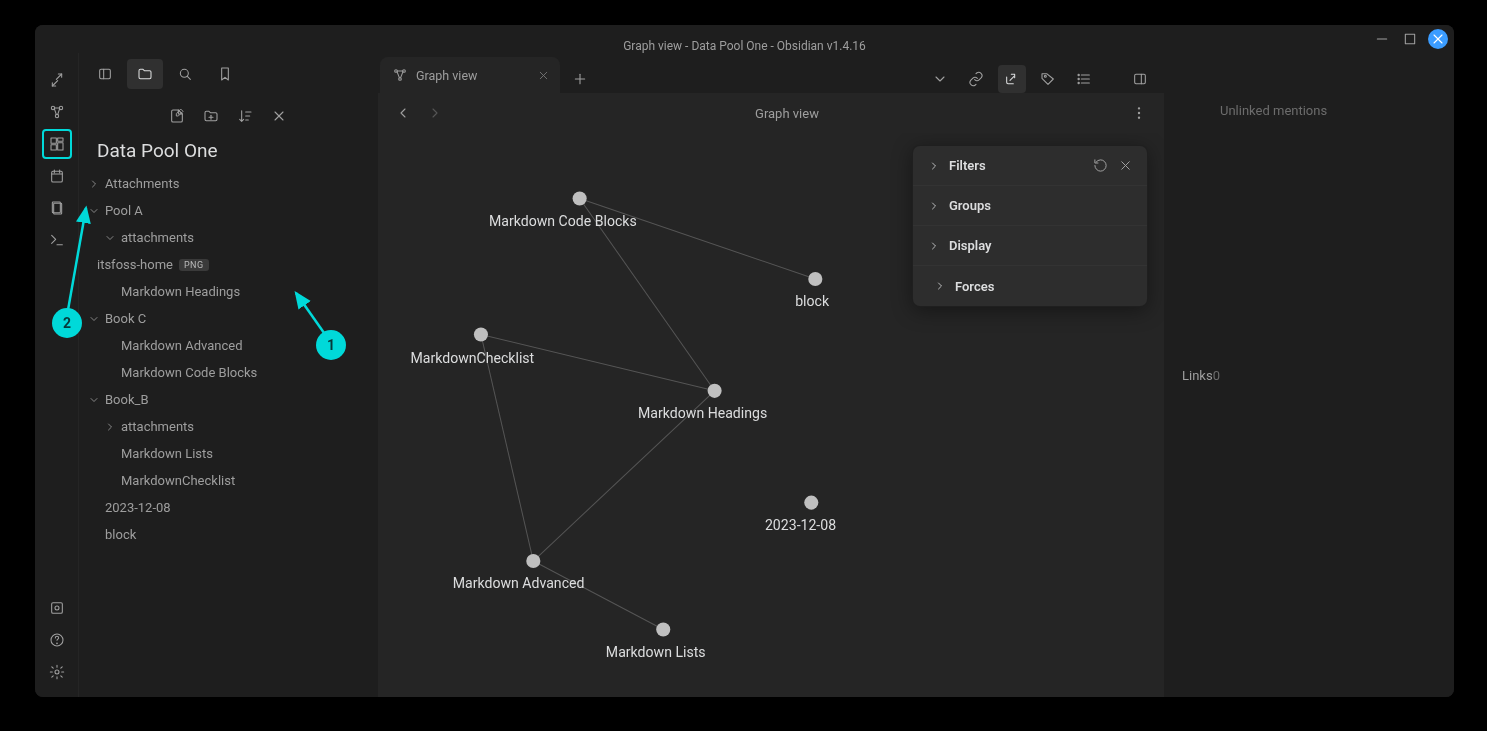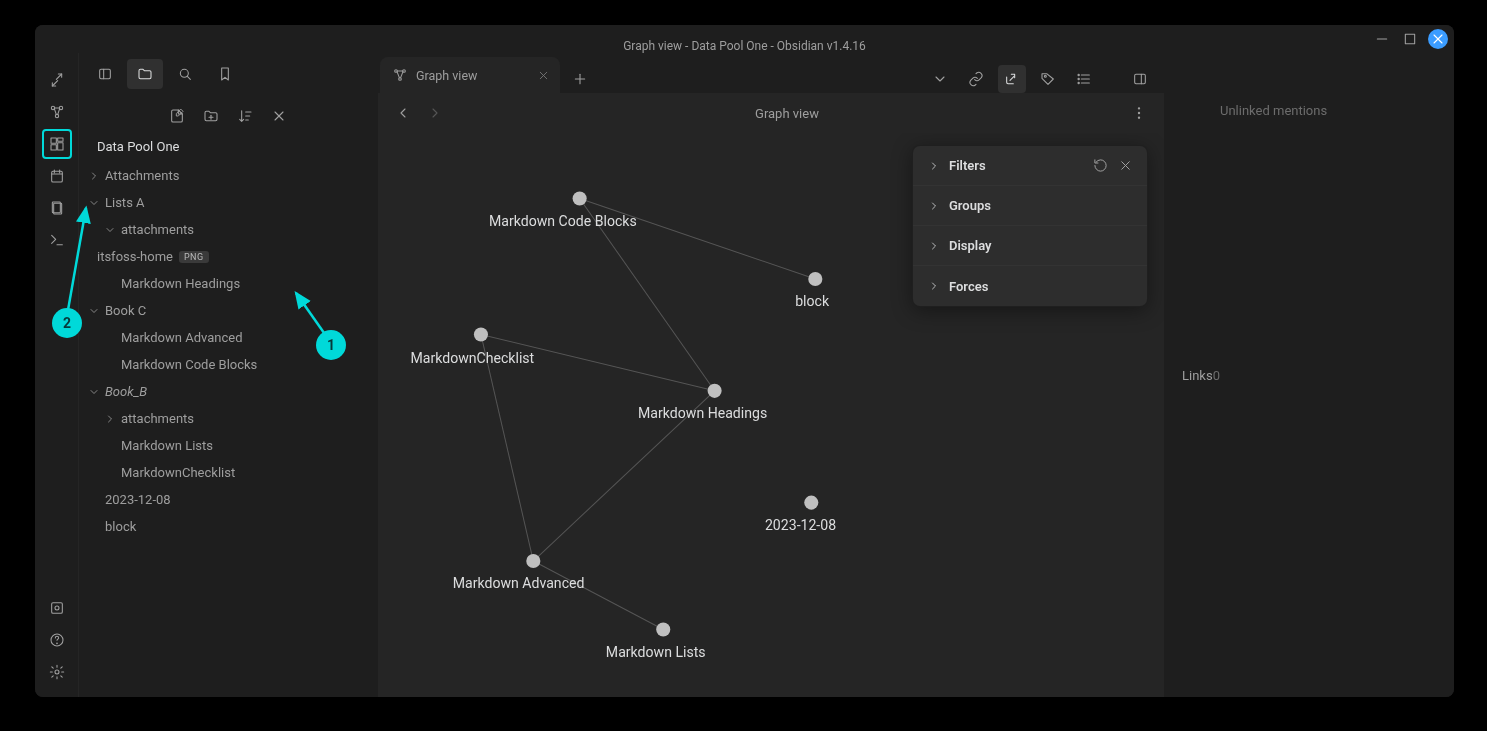--- a/index.html
+++ b/index.html
@@ -38,21 +38,21 @@
   .ribbon-icon{width:30px;height:30px;display:flex;align-items:center;justify-content:center;color:var(--icon);cursor:pointer;border-radius:4px;margin-bottom:2px;}
   .ribbon-icon.hl{border:2px solid var(--accent);border-radius:4px;}
   .ribbon-tab{width:36px;height:30px;display:flex;align-items:center;justify-content:center;color:var(--icon);cursor:pointer;border-radius:4px;}
   .ribbon-tab.active{background:var(--bg4);color:var(--text);}
   
   
   .left-pane{width:299px;background:var(--bg);display:flex;flex-direction:column;border-right:1px solid var(--bg);}
   .left-tabs{display:flex;padding:6px 8px;gap:4px;}
   .left-toolbar{display:flex;justify-content:center;gap:12px;padding:10px 0 6px;color:var(--icon);}
   .tb-icon{width:22px;height:22px;display:flex;align-items:center;justify-content:center;cursor:pointer;}
-  .vault-name{padding:6px 18px 8px;color:var(--text);font-size:13px;}
+  .vault-name{padding:6px 18px 8px;color:var(--text);font-size:19px;}
   .tree{flex:1;overflow:auto;font-size:13px;color:var(--text-dim);}
   .tree-row{display:flex;align-items:center;height:27px;padding-right:8px;cursor:pointer;white-space:nowrap;text-align:right;}
   .chev{width:14px;height:14px;margin-right:4px;display:flex;align-items:center;justify-content:center;flex-shrink:0;}
   .badge{background:#3a3a3a;color:#bbb;font-size:9px;padding:1px 5px;border-radius:3px;margin-left:6px;letter-spacing:.5px;}
   
   
   .main{flex:1;display:flex;flex-direction:column;background:var(--bg);min-width:0;}
   .tab-bar{height:40px;display:flex;align-items:flex-end;background:var(--bg);position:relative;}
   .tab{height:36px;background:var(--bg2);border-radius:8px 8px 0 0;display:flex;align-items:center;padding:0 10px 0 12px;gap:8px;color:var(--text-dim);font-size:12.5px;min-width:180px;margin-left:2px;}
   .tab .close{margin-left:auto;opacity:.7;cursor:pointer;}
@@ -65,21 +65,21 @@
   .view-header .nav{width:22px;height:22px;display:flex;align-items:center;justify-content:center;cursor:pointer;}
   .view-header .title{flex:1;text-align:center;font-size:13px;}
   
   .graph-area{flex:1;position:relative;background:var(--bg2);overflow:hidden;}
   svg.graph{position:absolute;inset:0;width:100%;height:100%;}
   .node-label{fill:var(--text);font-size:14px;}
   
   
   .graph-panel{position:absolute;right:16px;top:12px;width:236px;background:var(--panel);border:1px solid rgba(0,0,0,.3);border-radius:8px;overflow:hidden;box-shadow:0 4px 20px rgba(0,0,0,.4);}
   .gp-row{height:40px;display:flex;align-items:center;padding:0 14px;color:var(--text);font-size:13px;border-bottom:1px solid rgba(255,255,255,.03);cursor:pointer;}
-  .gp-row:last-child{border-bottom:none;}
+  .gp-row:last-child{border-bottom:none;margin-left:6px;}
   .gp-row .chev{margin-right:8px;}
   .gp-row .actions{margin-left:auto;display:flex;gap:10px;color:var(--icon);}
   .gp-row.bold{font-weight:600;}
   
   
   .right-pane{width:290px;background:var(--bg);display:flex;padding:14px 18px;}
   .rp-head{display:flex;align-items:center;color:var(--text-dim);font-size:13px;}
   .rp-head .count{margin-left:auto;color:var(--text-dimmer);}
   .rp-sub{margin-top:36px;color:var(--text-dimmer);font-size:13px;}
   
@@ -250,21 +250,21 @@
               </svg>
             </span>
             <span>Attachments</span>
           </div>
           <div class="tree-row" style="padding-left: 8px;">
             <span class="chev">
               <svg class="i" viewBox="0 0 24 24" style="width:12px;height:12px">
                 <polyline points="6 9 12 15 18 9"></polyline>
               </svg>
             </span>
-            <span>Lists A</span>
+            <span>Pool A</span>
           </div>
           <div class="tree-row" style="padding-left: 24px;">
             <span class="chev">
               <svg class="i" viewBox="0 0 24 24" style="width:12px;height:12px">
                 <polyline points="6 9 12 15 18 9"></polyline>
               </svg>
             </span>
             <span>attachments</span>
           </div>
           <div class="tree-row" style="">
@@ -285,21 +285,21 @@
             <span>Book C</span>
           </div>
           <div class="tree-row" style="padding-left: 24px;">
             <span class="chev"></span>
             <span>Markdown Advanced</span>
           </div>
           <div class="tree-row" style="padding-left: 24px;">
             <span class="chev"></span>
             <span>Markdown Code Blocks</span>
           </div>
-          <div class="tree-row" style="padding-left: 8px; font-style: italic;">
+          <div class="tree-row" style="padding-left: 8px;">
             <span class="chev">
               <svg class="i" viewBox="0 0 24 24" style="width:12px;height:12px">
                 <polyline points="6 9 12 15 18 9"></polyline>
               </svg>
             </span>
             <span>Book_B</span>
           </div>
           <div class="tree-row" style="padding-left: 24px;">
             <span class="chev">
               <svg class="i" viewBox="0 0 24 24" style="width:12px;height:12px">

